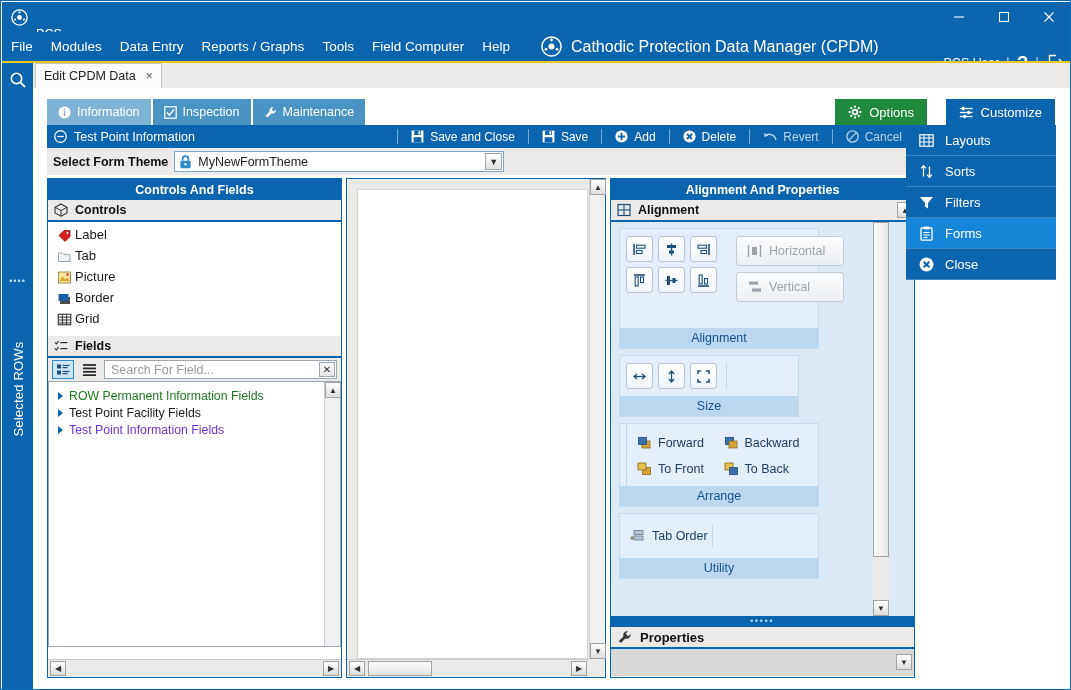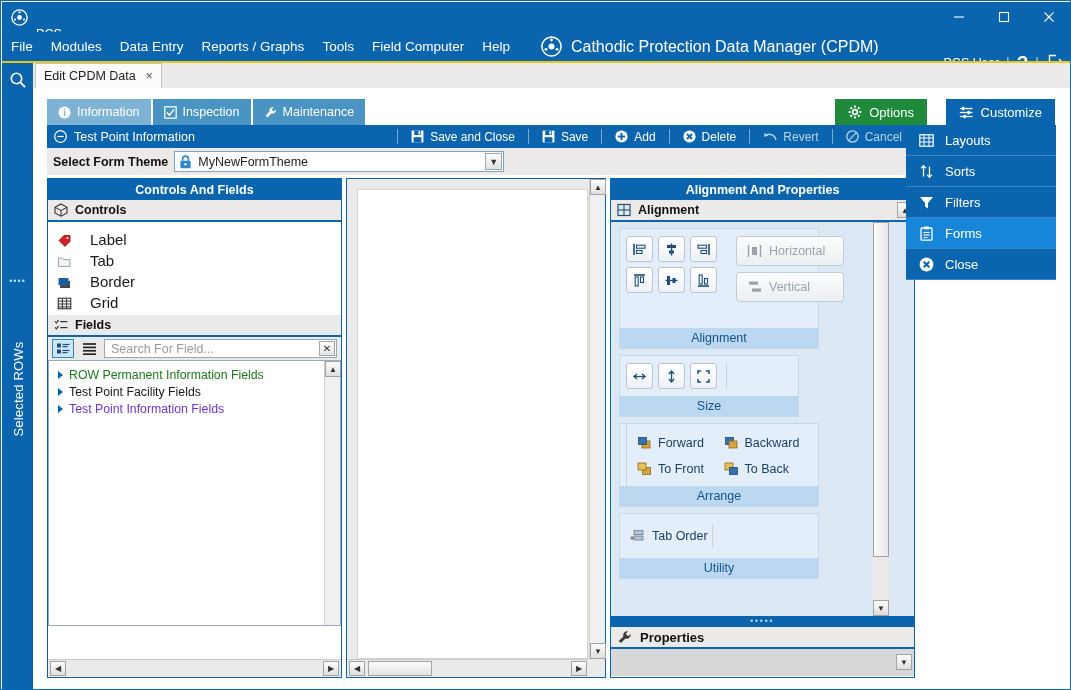--- a/index.html
+++ b/index.html
@@ -141,21 +141,21 @@
   }
   .sec-hdr {
     height: 22px; background: #eceae8; border-bottom: 2px solid #0a65ae;
     display: flex; align-items: center; gap: 7px; padding-left: 6px;
     font-size: 12.5px; font-weight: bold; color: #111;
   }
 
   
   .panel-left { left: 0; width: 295px; }
   .ctrl-list { background: #fff; padding: 5px 0 4px 0; }
-  .ctrl-item { height: 21px; display: flex; align-items: flex-end; gap: 18px; padding-left: 8px; font-size: 15px; color: #1a1a1a; }
+  .ctrl-item { height: 21px; display: flex; align-items: flex-start; gap: 3px; padding-left: 8px; font-size: 13px; color: #1a1a1a; }
   .ctrl-ico { width: 16px; height: 16px; display: flex; align-items: center; justify-content: center; }
 
   .search-row {
     height: 24px; background: #eceae8; display: flex; align-items: center; gap: 4px; padding: 0 4px;
     border-bottom: 1px solid #9ab;
   }
   .sr-btn {
     width: 22px; height: 19px; display: flex; align-items: center; justify-content: center;
     border: 1px solid transparent; background: transparent;
   }
@@ -511,20 +511,30 @@
             </span>
             <span>Label</span>
           </div>
           <div class="ctrl-item">
             <span class="ctrl-ico">
               <svg width="15" height="15" viewBox="0 0 15 15">
                   <path d="M1.5 4 L5.5 4 L6.8 5.6 L13 5.6 L13 12.5 L1.5 12.5 Z" fill="#f2f2f2" stroke="#9aa7b0" stroke-width="1"></path>
                 </svg>
             </span>
             <span>Tab</span>
+          </div>
+          <div class="ctrl-item">
+            <span class="ctrl-ico">
+              <svg width="15" height="15" viewBox="0 0 15 15">
+                  <rect x="1.5" y="2" width="12" height="11" fill="#f6e7a0" stroke="#9a8a3a" stroke-width="0.9"></rect>
+                  <path d="M2 11 L5.5 6.5 L8 9.5 L10 7.5 L13 11 Z" fill="#d9a52a"></path>
+                  <circle cx="10.5" cy="4.6" r="1.3" fill="#e03a3a"></circle>
+                </svg>
+            </span>
+            <span>Picture</span>
           </div>
           <div class="ctrl-item">
             <span class="ctrl-ico">
               <svg width="15" height="15" viewBox="0 0 15 15">
                   <rect x="3" y="6" width="10" height="7" fill="#4a4a4a"></rect>
                   <rect x="1.5" y="3" width="10" height="7" fill="#1d5fa5"></rect>
                 </svg>
             </span>
             <span>Border</span>
           </div>

